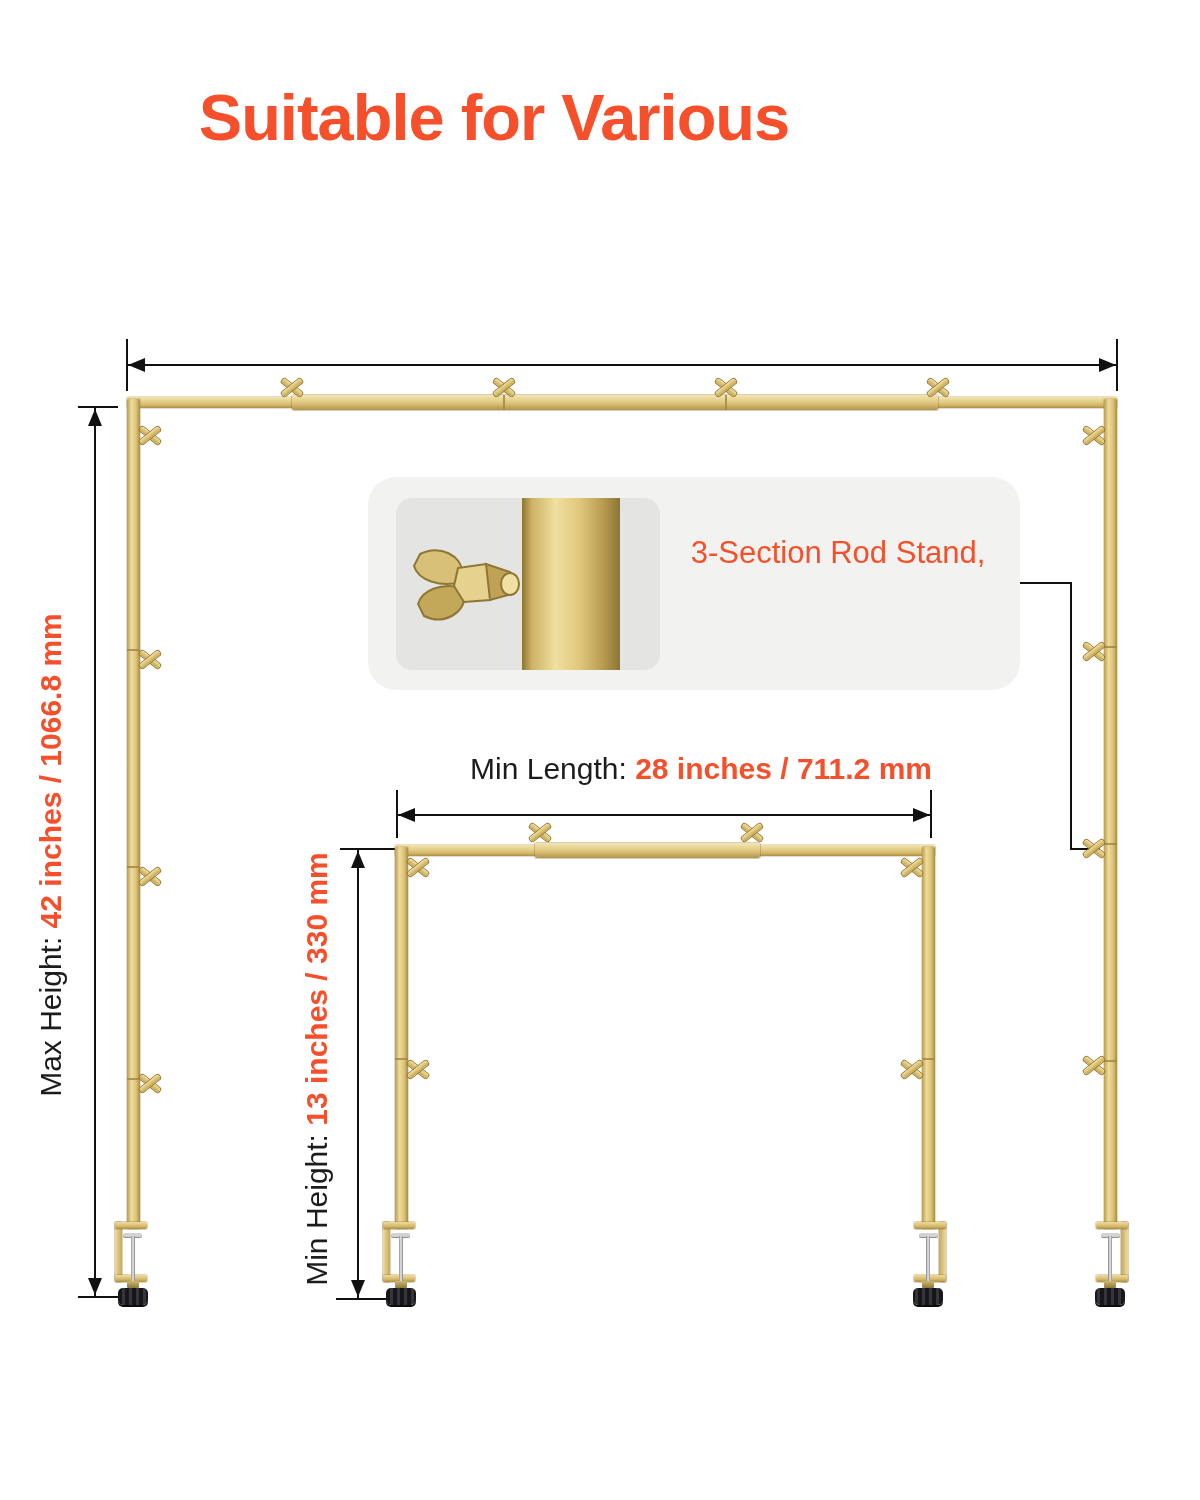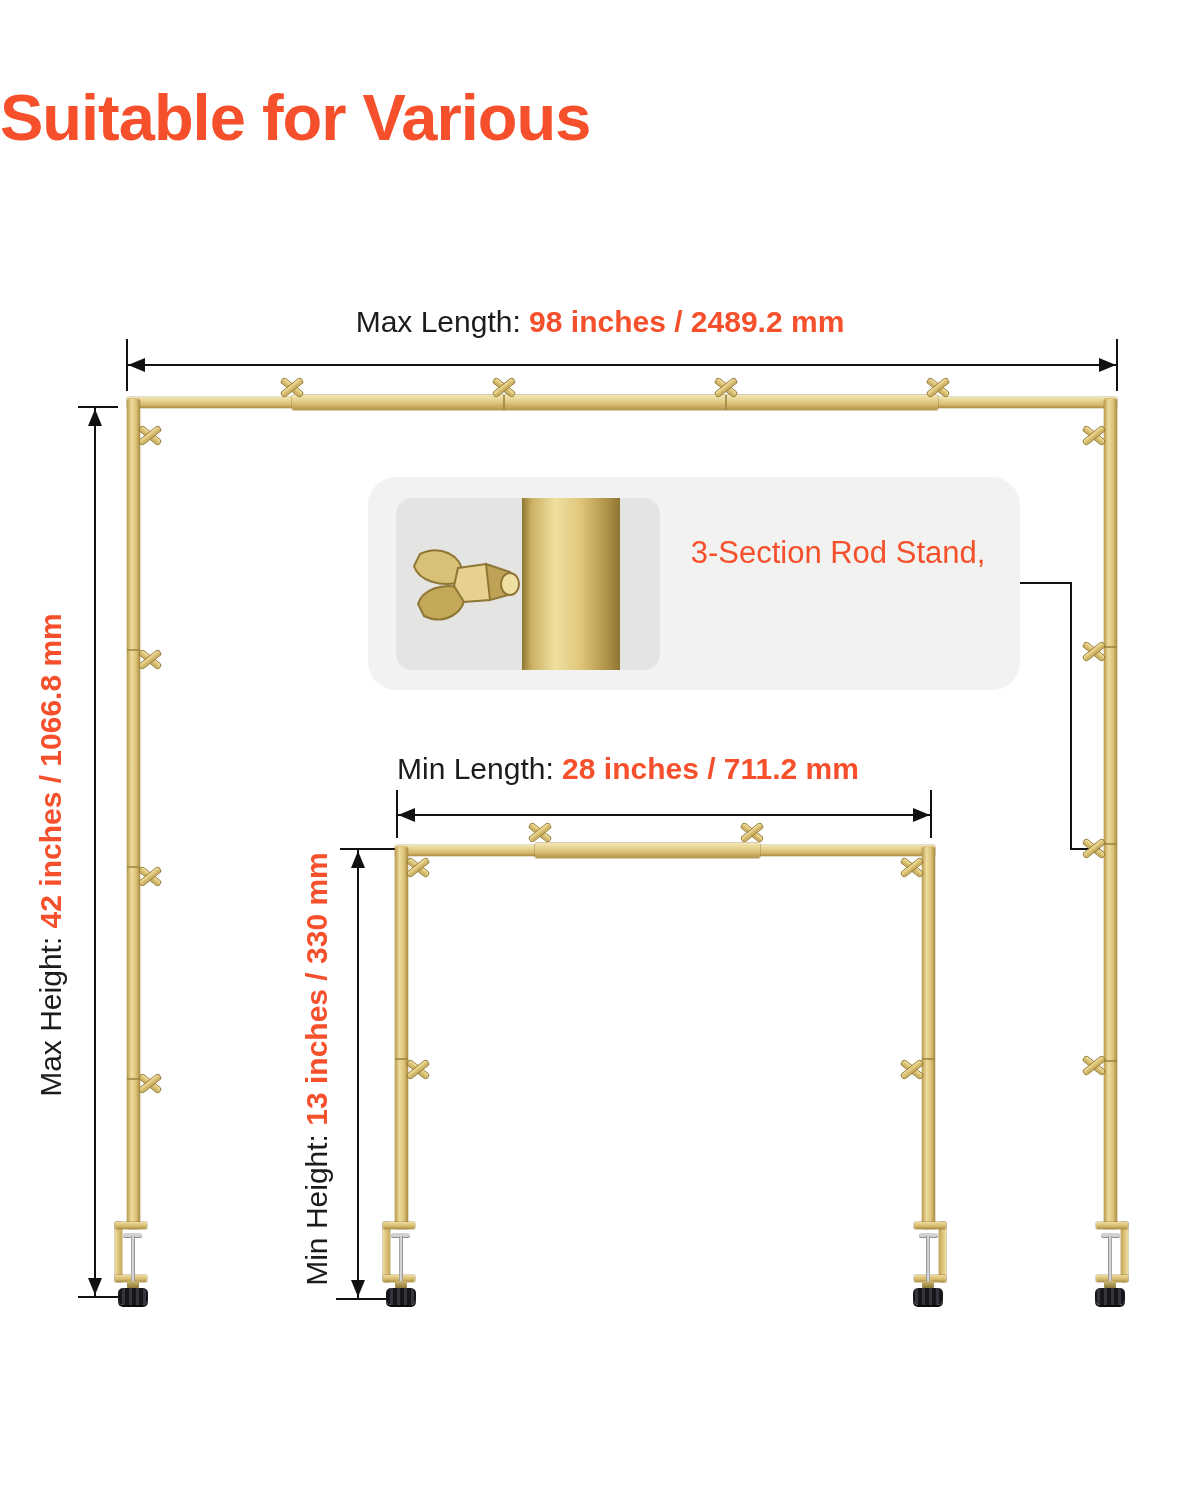--- a/index.html
+++ b/index.html
@@ -1,20 +1,20 @@
 <!DOCTYPE html>
 <html><head>
 <meta charset="utf-8">
 <style>
   html,body{margin:0;padding:0;background:#fff;}
   #page{position:relative;width:1200px;height:1500px;background:#ffffff;overflow:hidden;
         font-family:"Liberation Sans", sans-serif;}
 
   
-  .title{position:absolute;left:0;top:78px;width:988px;
+  .title{position:absolute;left:0;top:78px;width:988px;text-align:center;
          font-size:65px;line-height:80px;font-weight:800;letter-spacing:-1px;color:#F5502B;}
   .dim-label{position:absolute;font-size:30px;font-weight:500;color:#1c1c1e;white-space:nowrap;}
   .dim-label .val{color:#F5502B;font-weight:700;}
   .rot{transform:rotate(-90deg);text-align:center;}
 
   
   .dline{position:absolute;background:#111;}
   .tick{position:absolute;background:#111;}
   .arr{position:absolute;width:0;height:0;}
   .arr.left{border-top:7px solid transparent;border-bottom:7px solid transparent;border-right:17px solid #111;}
@@ -66,21 +66,20 @@
 </style>
 </head>
 <body>
 
 <div id="page">
 
   <div class="title">
     <div>Suitable for Various</div>
   </div>
 
-  <div class="dim-label" style="left:0;top:305px;width:1200px;text-align:center;"><span>Max Length: </span><span class="val">98 inches / 2489.2 mm</span></div>
 
   <div class="tick" style="left:126px;top:339px;width:2px;height:52px;"></div>
   <div class="tick" style="left:1116px;top:339px;width:2px;height:52px;"></div>
   <div class="dline" style="left:127px;top:364px;width:990px;height:2px;"></div>
   <div class="arr left" style="left:128px;top:358px;"></div>
   <div class="arr right" style="left:1099px;top:358px;"></div>
 
   <div class="tick" style="left:78px;top:406px;width:40px;height:2px;"></div>
   <div class="tick" style="left:78px;top:1296px;width:40px;height:2px;"></div>
   <div class="dline" style="left:94px;top:408px;width:2px;height:888px;"></div>
@@ -114,21 +113,21 @@
     </div>
     <div class="callout-text">
       <div>3-Section Rod Stand,</div>
     </div>
   </div>
 
   <div class="leader" style="left:1020px;top:582px;width:52px;height:2px;"></div>
   <div class="leader" style="left:1070px;top:582px;width:2px;height:268px;"></div>
   <div class="leader" style="left:1070px;top:848px;width:30px;height:2px;"></div>
 
-  <div class="dim-label" style="left:397px;top:752px;width:535px;text-align:left;"><span>Min Length: </span><span class="val">28 inches / 711.2 mm</span></div>
+  <div class="dim-label" style="left:397px;top:752px;width:535px;text-align:right;"><span>Min Length: </span><span class="val">28 inches / 711.2 mm</span></div>
 
   <div class="tick" style="left:396px;top:790px;width:2px;height:48px;"></div>
   <div class="tick" style="left:930px;top:790px;width:2px;height:48px;"></div>
   <div class="dline" style="left:397px;top:814px;width:535px;height:2px;"></div>
   <div class="arr left" style="left:398px;top:808px;"></div>
   <div class="arr right" style="left:913px;top:808px;"></div>
 
   <div class="tick" style="left:340px;top:848px;width:55px;height:2px;"></div>
   <div class="tick" style="left:336px;top:1298px;width:55px;height:2px;"></div>
   <div class="dline" style="left:357px;top:850px;width:2px;height:448px;"></div>

